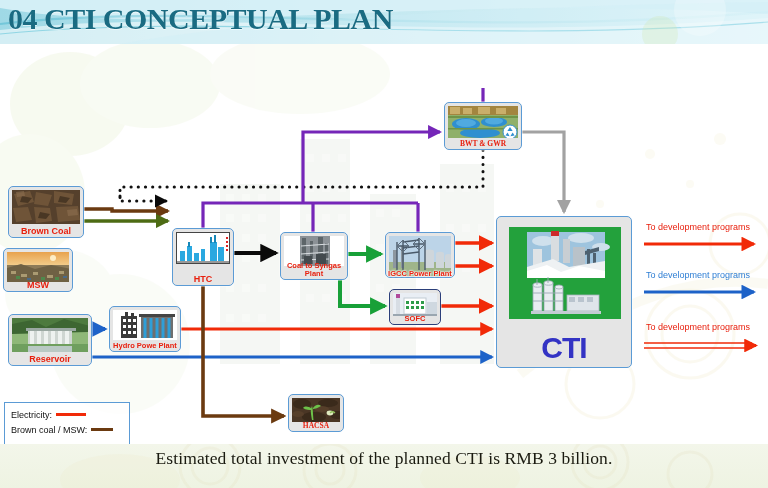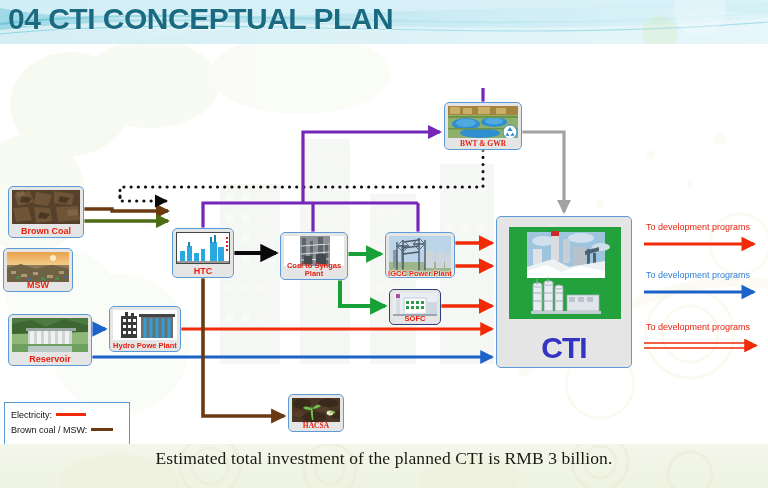--- a/index.html
+++ b/index.html
@@ -5,21 +5,21 @@
   html,body{margin:0;padding:0;background:#fff;}
   body{width:768px;height:488px;font-family:"Liberation Sans",sans-serif;}
   #page{position:relative;width:768px;height:488px;overflow:hidden;background:#fdfdfb;}
 
   
   #header{position:absolute;left:0;top:0;width:768px;height:44px;
     background:linear-gradient(180deg,#bfe9f2 0%,#d8f1f7 40%,#eaf8fa 75%,#f7fcfd 100%);
     overflow:hidden;}
   #header svg{position:absolute;left:0;top:0;}
   #title{position:absolute;left:8px;top:2px;font-size:30px;font-weight:bold;
-    color:#1a6b82;letter-spacing:-0.5px;font-family:Liberation Sans, sans-serif;
+    color:#1a6b82;letter-spacing:-0.5px;font-family:Liberation Serif, serif;
     text-shadow:0 1px 0 rgba(255,255,255,.6);white-space:nowrap;}
 
   
   #canvas{position:absolute;left:0;top:44px;width:768px;height:400px;overflow:hidden;
     background:#ffffff;}
   #bgart{position:absolute;left:0;top:0;width:768px;height:400px;opacity:.30;}
 
   
   #bottomband{position:absolute;left:0;top:444px;width:768px;height:44px;
     background:linear-gradient(180deg,#f3f6ea 0%,#eef3e2 100%);overflow:hidden;}
@@ -391,21 +391,21 @@
             <line x1="44" y1="8" x2="44" y2="28"></line>
               <line x1="50" y1="8" x2="50" y2="28"></line>
               <line x1="56" y1="8" x2="56" y2="28"></line>
             </g>
           <rect x="26" y="4" width="36" height="3" fill="#444"></rect>
         </svg>
       </div>
       <div class="cap cap-sm">Hydro Powe Plant</div>
     </div>
 
-    <div class="node" style="left:172px;top:184px;width:62px;height:50px;">
+    <div class="node" style="left:172px;top:184px;width:62px;height:58px;">
       <div class="thumb" style="height:32px;border:1px solid #444;box-sizing:border-box;">
         <svg width="54" height="30" viewBox="0 0 54 30" preserveAspectRatio="none">
           <rect width="54" height="30" fill="#ffffff"></rect>
           <g fill="#2aa8e0">
             <rect x="3" y="18" width="5" height="10"></rect>
             <rect x="10" y="13" width="5" height="15"></rect>
             <rect x="17" y="20" width="5" height="8"></rect>
             <rect x="24" y="16" width="4" height="12"></rect>
             <rect x="33" y="9" width="7" height="19"></rect>
             <rect x="41" y="14" width="6" height="14"></rect>

